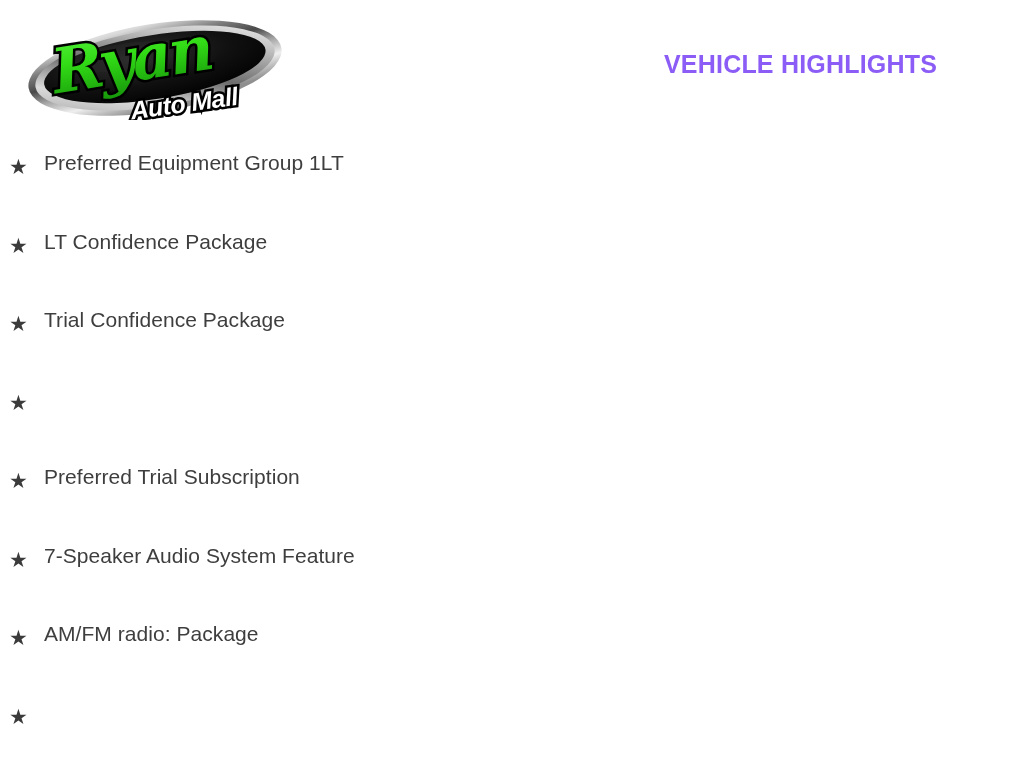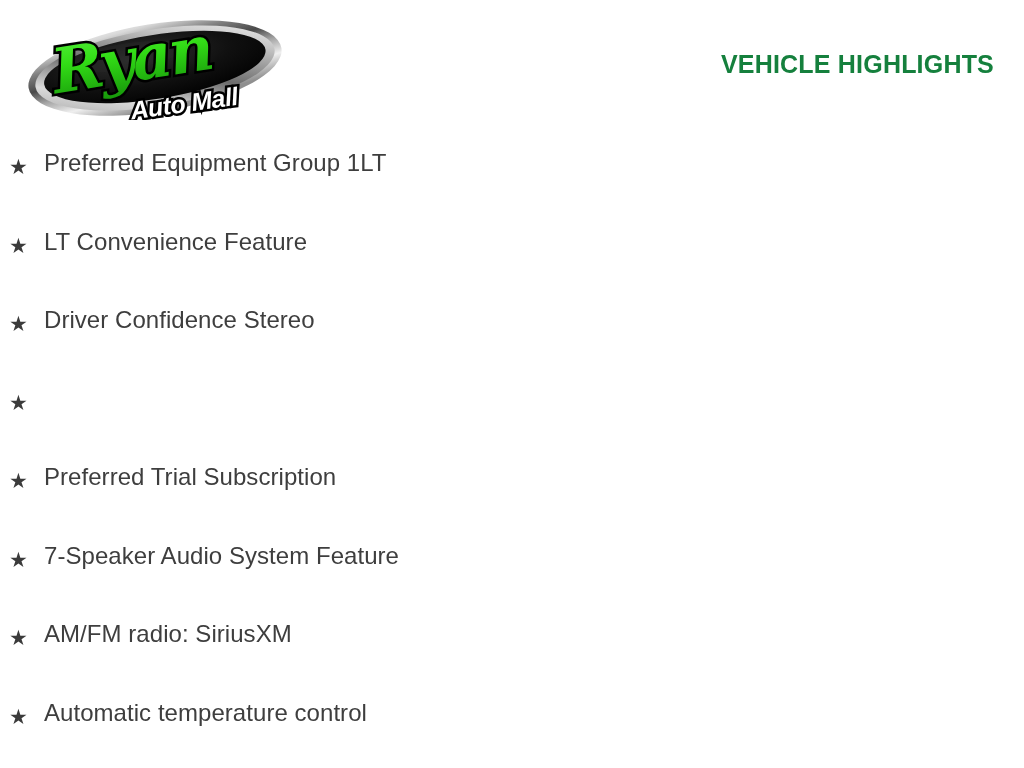--- a/index.html
+++ b/index.html
@@ -36,25 +36,25 @@
     display: block;
     width: 266px;
     height: 112px;
   }
 
   #highlights-title {
     position: absolute;
     left: 664px;
     top: 50px;
     width: 330px;
-    text-align: right;
+    text-align: left;
     font-size: 25px;
     font-weight: bold;
     letter-spacing: 0.2px;
-    color: #15803d;
+    color: #8b5cf6;
     white-space: nowrap;
   }
 
   
   #highlights-list {
     position: absolute;
     left: 0;
     top: 146px;
     width: 1024px;
     list-style: none;
@@ -72,21 +72,21 @@
     left: 9px;
     top: 7px;
     width: 22px;
     font-size: 21px;
     line-height: 28px;
     color: #3b3b3b;
     text-align: left;
   }
   .highlight-text {
     display: block;
-    font-size: 24px;
+    font-size: 21px;
     line-height: 34px;
     color: #3e3e3e;
     white-space: nowrap;
     letter-spacing: 0.05px;
   }
 </style>
 </head>
 <body>
 
 <div id="header">
@@ -142,38 +142,37 @@
   <div id="highlights-title">VEHICLE HIGHLIGHTS</div>
 </div>
 
 <ul id="highlights-list">
   <li class="highlight-row">
     <span class="highlight-bullet">★</span>
     <span class="highlight-text">Preferred Equipment Group 1LT</span>
   </li>
   <li class="highlight-row">
     <span class="highlight-bullet">★</span>
-    <span class="highlight-text">LT Convenience Feature</span>
+    <span class="highlight-text">LT Confidence Package</span>
   </li>
   <li class="highlight-row">
     <span class="highlight-bullet">★</span>
-    <span class="highlight-text">Driver Confidence Stereo</span>
+    <span class="highlight-text">Trial Confidence Package</span>
   </li>
   <li class="highlight-row">
     <span class="highlight-bullet">★</span>
   </li>
   <li class="highlight-row">
     <span class="highlight-bullet">★</span>
     <span class="highlight-text">Preferred Trial Subscription</span>
   </li>
   <li class="highlight-row">
     <span class="highlight-bullet">★</span>
     <span class="highlight-text">7-Speaker Audio System Feature</span>
   </li>
   <li class="highlight-row">
     <span class="highlight-bullet">★</span>
-    <span class="highlight-text">AM/FM radio: SiriusXM</span>
+    <span class="highlight-text">AM/FM radio: Package</span>
   </li>
   <li class="highlight-row">
     <span class="highlight-bullet">★</span>
-    <span class="highlight-text">Automatic temperature control</span>
   </li>
 </ul>
 
 </body></html>

